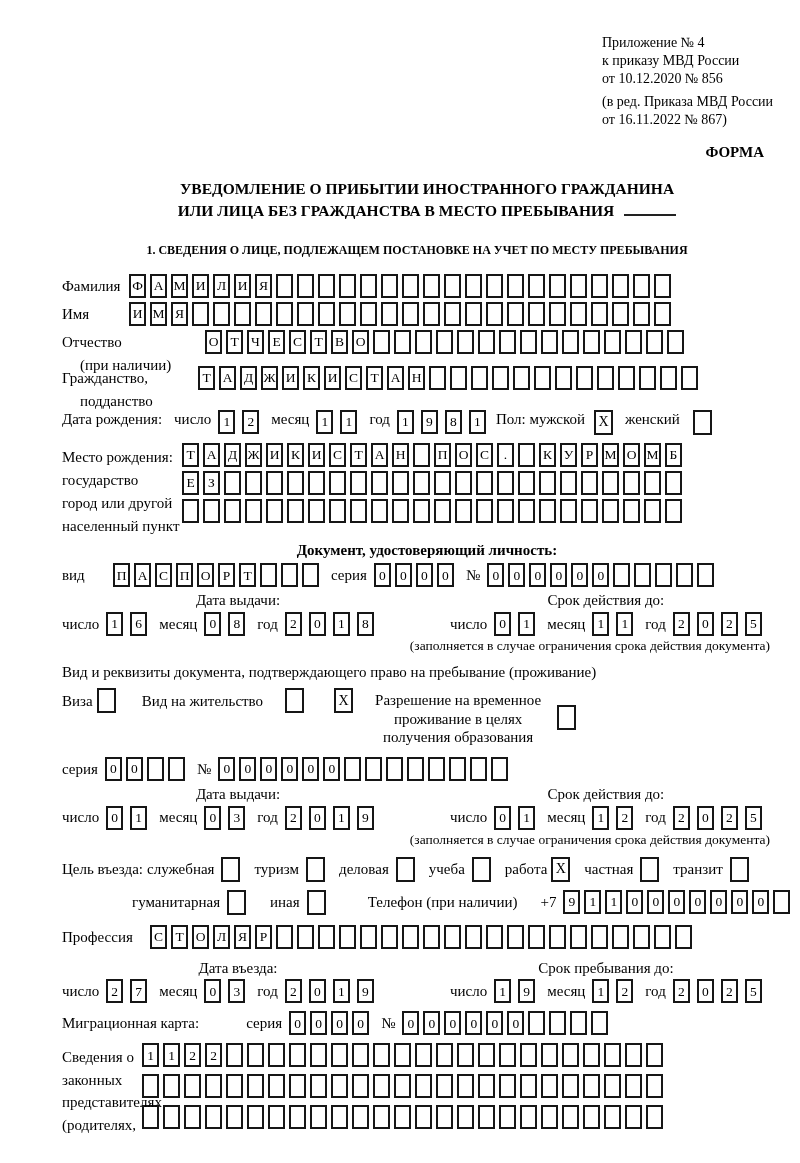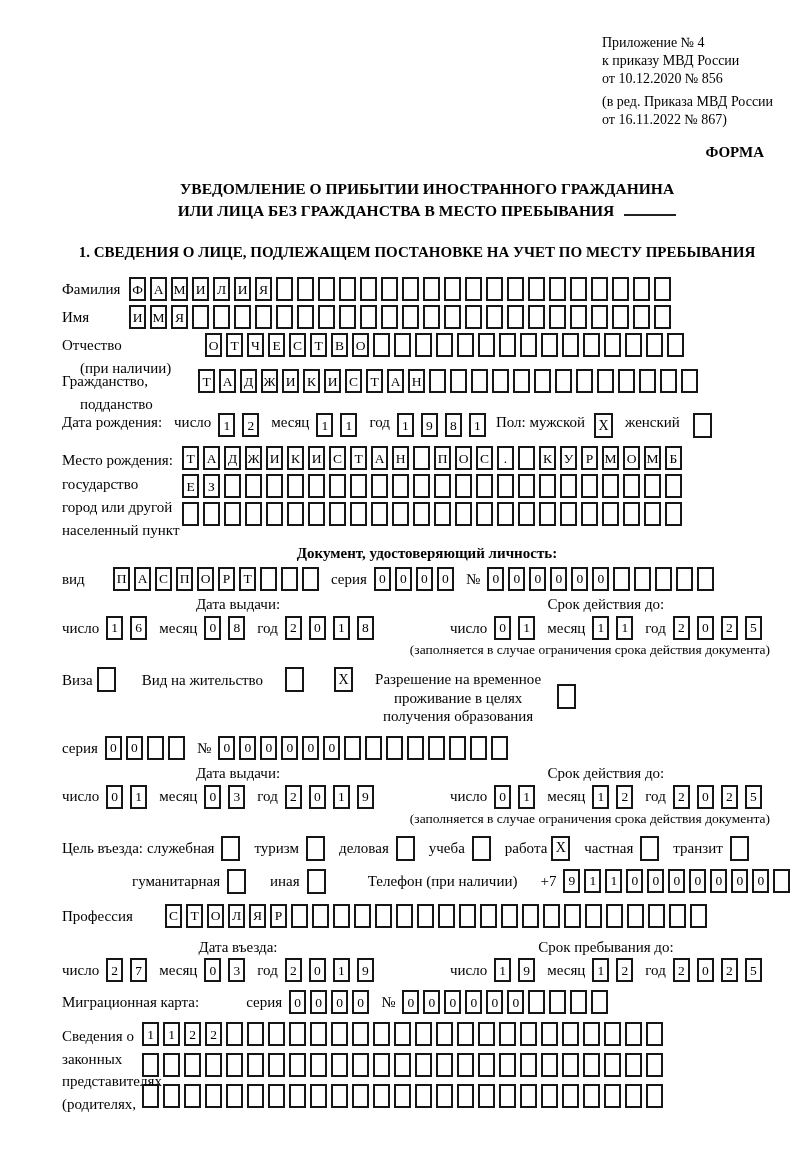--- a/index.html
+++ b/index.html
@@ -12,21 +12,21 @@
   .page { width:800px; min-height:1163px; padding:34px 8px 16px 62px; }
 
   
   .ref-block { margin-left:auto; width:190px; font-size:14px; line-height:1.3; }
   .ref-block .gap { height:4px; }
   .form-label { text-align:right; font-weight:bold; margin:14px 28px 0 0; font-size:15px; }
 
   
   .title { text-align:center; font-weight:bold; font-size:15.5px; margin-top:16px; line-height:1.45; }
   .blank-line { display:inline-block; width:52px; border-bottom:2px solid #222; height:14px; margin-left:10px; }
-  .section-heading { text-align:center; font-weight:bold; font-size:15px; margin:20px 0 16px -20px; white-space:nowrap; }
+  .section-heading { text-align:center; font-weight:bold; font-size:12px; margin:20px 0 16px -20px; white-space:nowrap; }
 
   
   .row { display:flex; align-items:flex-start; margin-bottom:4px; }
   .lbl { flex:0 0 auto; padding-top:3px; }
   .lblcol { flex:0 0 auto; position:relative; padding-top:3px; }
   .lblcol .sub { position:absolute; top:26px; left:18px; white-space:nowrap; }
   .cells { display:flex; gap:4px; flex-wrap:nowrap; }
   .cell {
     flex:0 0 auto; width:17px; height:24px; border:2px solid #161616;
     display:inline-flex; align-items:center; justify-content:center;
@@ -404,20 +404,21 @@
             <span class="cell">2</span>
             <span class="cell">0</span>
             <span class="cell">2</span>
             <span class="cell">5</span>
           </span>
       </div>
     </div>
   </div>
   <div class="note">(заполняется в случае ограничения срока действия документа)</div>
 
+  <div class="para">Вид и реквизиты документа, подтверждающего право на пребывание (проживание)</div>
 
   <div class="optrow" style="margin-top:6px;">
     <div class="opt">
       <span class="opt-label">Виза</span>
       <span class="checkbox" style="margin-left:4px;"></span>
     </div>
     <div class="opt" style="margin-left:26px;">
       <span class="opt-label">Вид на жительство</span>
       <span class="checkbox" style="margin-left:22px;"></span>
     </div>
@@ -556,21 +557,21 @@
         <span class="cell">0</span>
         <span class="cell">0</span>
         <span class="cell">0</span>
         <span class="cell">0</span>
         <span class="cell">0</span>
         <span class="cell">0</span>
         <span class="cell"></span>
       </span>
   </div>
 
-  <div class="row" style="margin-top:10px;gap:15px;">
+  <div class="row" style="margin-top:10px;">
     <div class="lbl" style="width:88px;">Профессия</div>
     <div class="cells">
         <span class="cell">С</span>
         <span class="cell">Т</span>
         <span class="cell">О</span>
         <span class="cell">Л</span>
         <span class="cell">Я</span>
         <span class="cell">Р</span>
         <span class="cell"></span>
         <span class="cell"></span>

